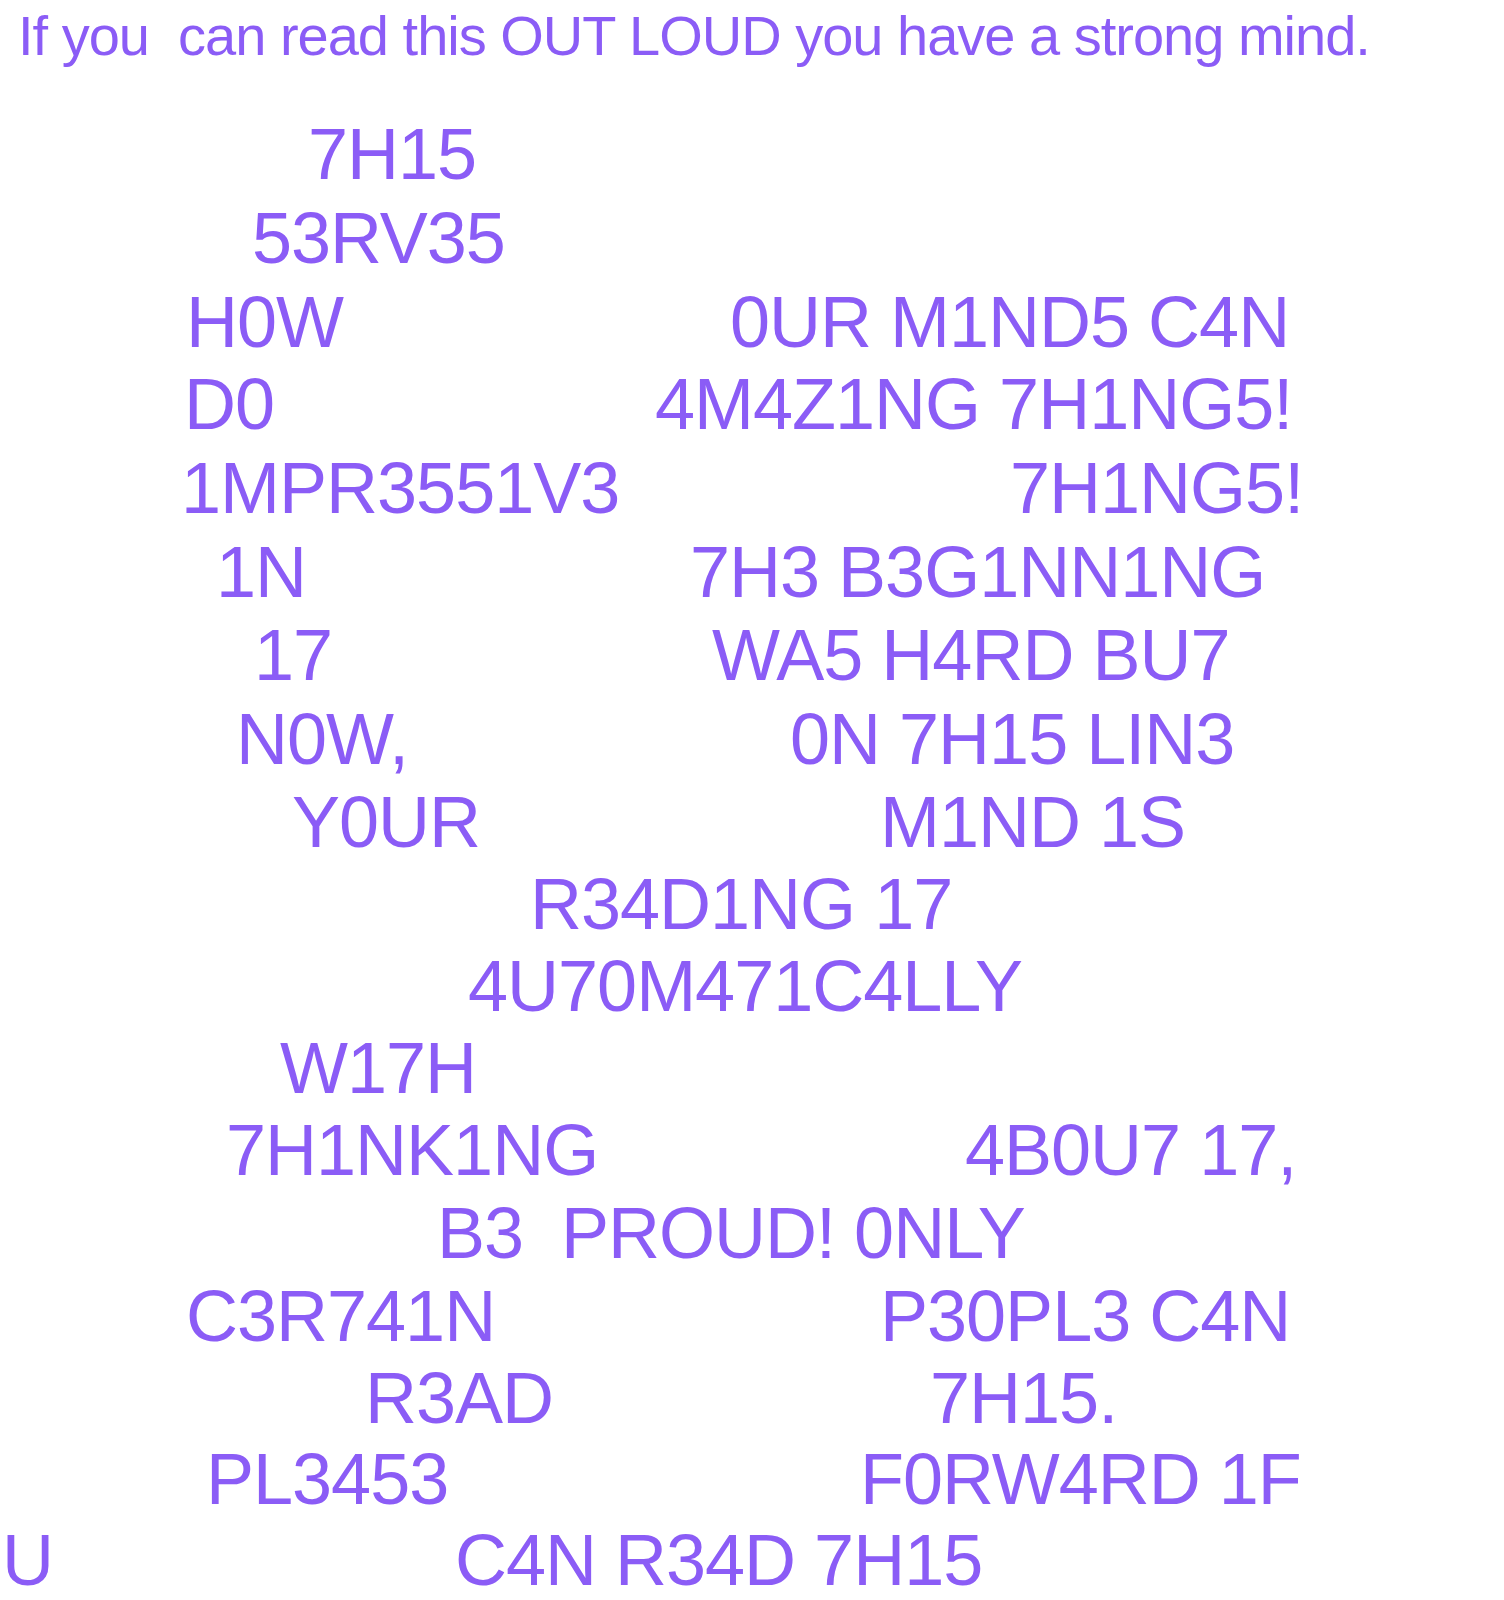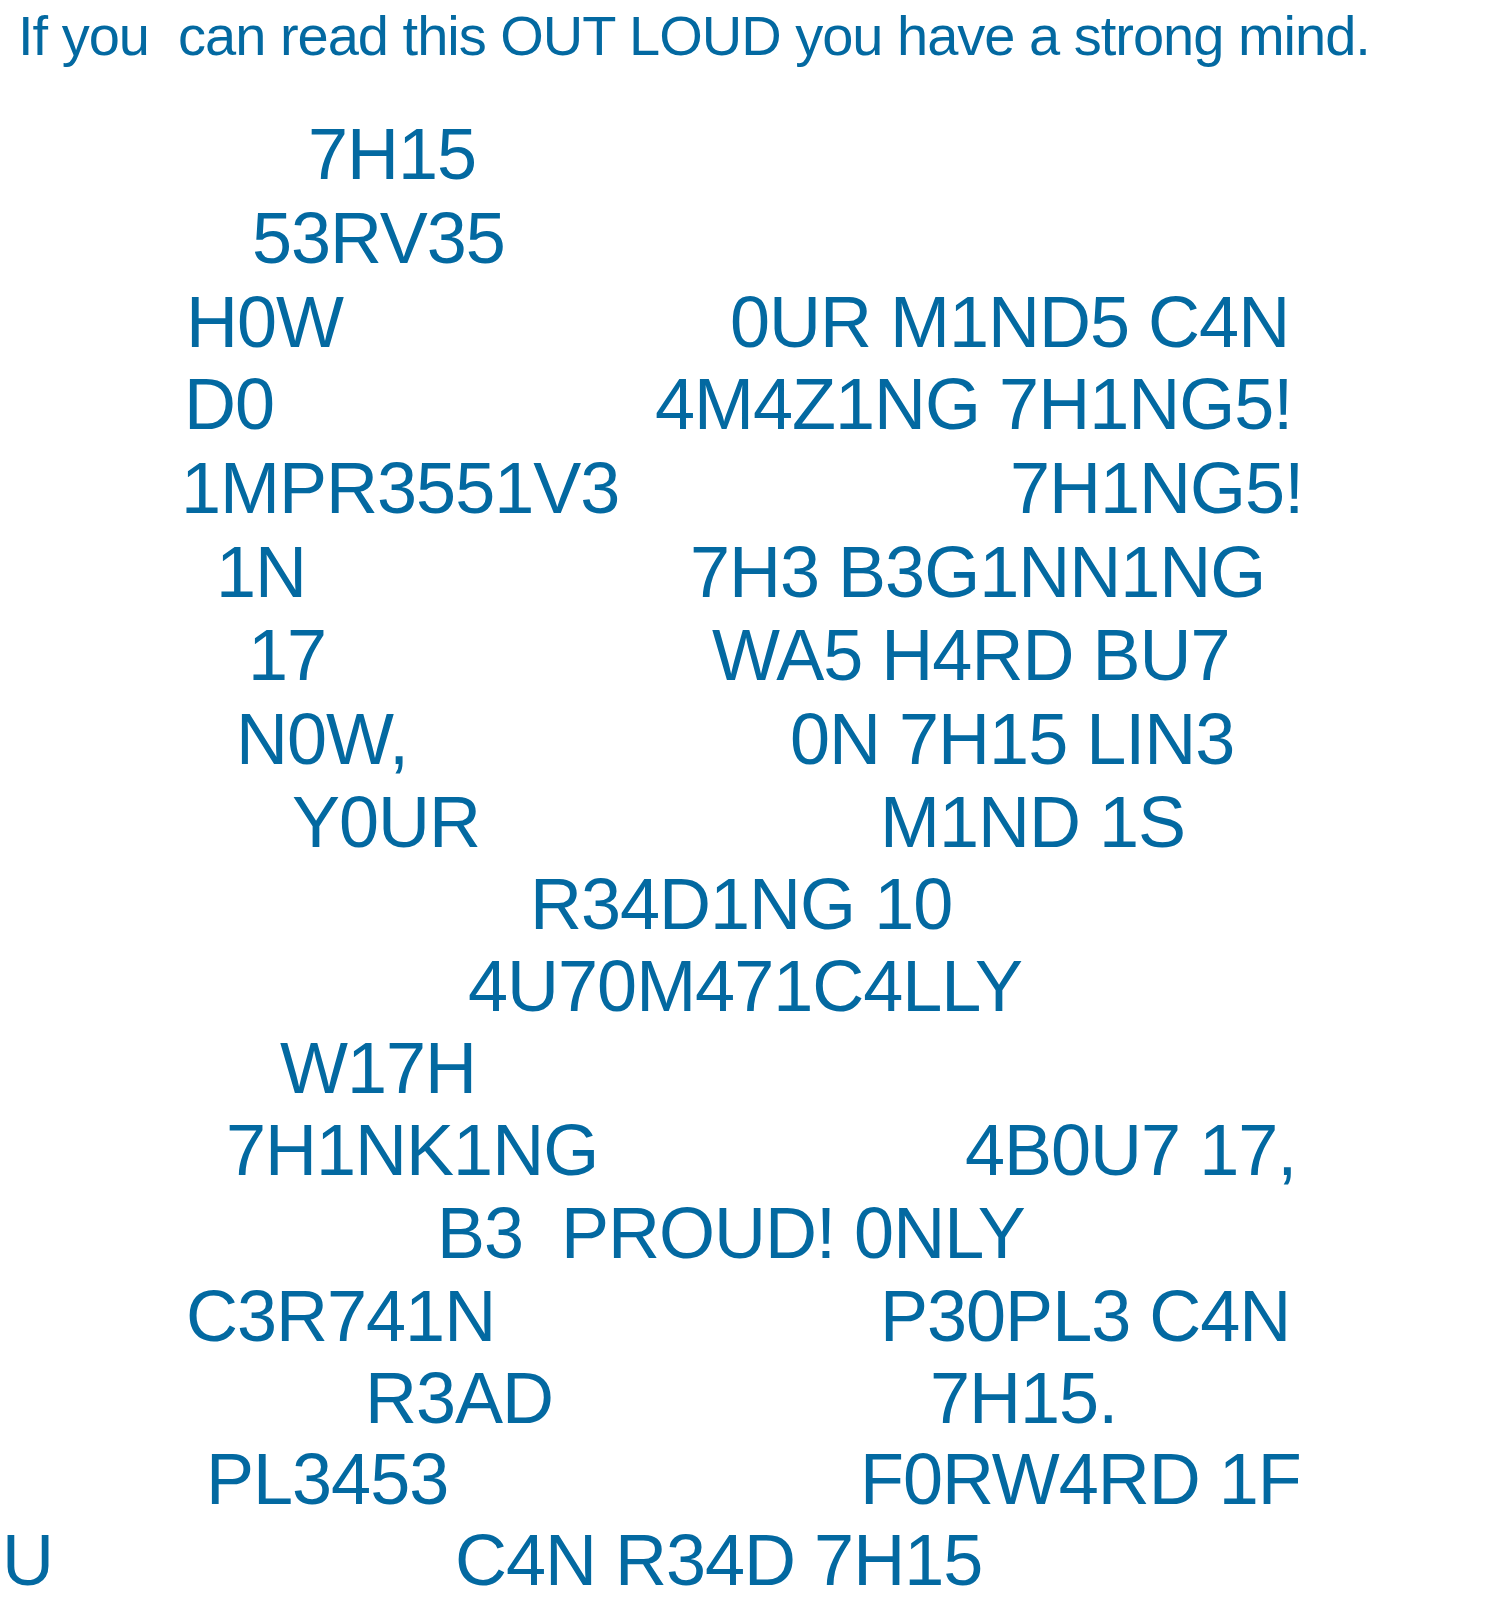--- a/index.html
+++ b/index.html
@@ -7,21 +7,21 @@
     padding: 0;
     background: #ffffff;
   }
   .canvas {
     position: relative;
     width: 1504px;
     height: 1600px;
     background: #ffffff;
     overflow: hidden;
     font-family: "Liberation Sans", sans-serif;
-    color: #0369a1;
+    color: #8b5cf6;
   }
   .hdr {
     position: absolute;
     left: 18px;
     top: 4px;
     font-size: 56px;
     line-height: 1.15;
     white-space: pre;
     letter-spacing: -1px;
   }
@@ -38,21 +38,21 @@
   .l2a  { left: 252px;  top: 202px;  }
   .l2b  { left: 880px;  top: 202px;  }
   .l3a  { left: 186px;  top: 286px;  }
   .l3b  { left: 730px;  top: 286px;  }
   .l4a  { left: 184px;  top: 368px;  }
   .l4b  { left: 655px;  top: 368px;  }
   .l5a  { left: 181px;  top: 452px;  }
   .l5b  { left: 1010px; top: 452px;  }
   .l6a  { left: 216px;  top: 536px;  }
   .l6b  { left: 690px;  top: 536px;  }
-  .l7a  { left: 248px;  top: 619px;  }
+  .l7a  { left: 254px;  top: 619px;  }
   .l7b  { left: 712px;  top: 619px;  }
   .l8a  { left: 236px;  top: 703px;  }
   .l8b  { left: 790px;  top: 703px;  }
   .l9a  { left: 292px;  top: 786px;  }
   .l9b  { left: 880px;  top: 786px;  }
   .l10  { left: 530px;  top: 868px;  }
   .l11  { left: 468px;  top: 950px;  }
   .l12a { left: 280px;  top: 1032px; }
   .l12b { left: 860px;  top: 1032px; }
   .l13a { left: 202px;  top: 1114px; margin-left: 24px; }
@@ -92,21 +92,21 @@
 
   <div class="seg l7a">17</div>
   <div class="seg l7b">WA5 H4RD BU7</div>
 
   <div class="seg l8a">N0W,</div>
   <div class="seg l8b">0N 7H15 LIN3</div>
 
   <div class="seg l9a">Y0UR</div>
   <div class="seg l9b">M1ND 1S</div>
 
-  <div class="seg l10">R34D1NG 10</div>
+  <div class="seg l10">R34D1NG 17</div>
   <div class="seg l11">4U70M471C4LLY</div>
 
   <div class="seg l12a">W17H</div>
 
   <div class="seg l13a">7H1NK1NG</div>
   <div class="seg l13b">4B0U7 17,</div>
 
   <div class="seg l14">B3  PROUD! 0NLY</div>
 
   <div class="seg l15a">C3R741N</div>

